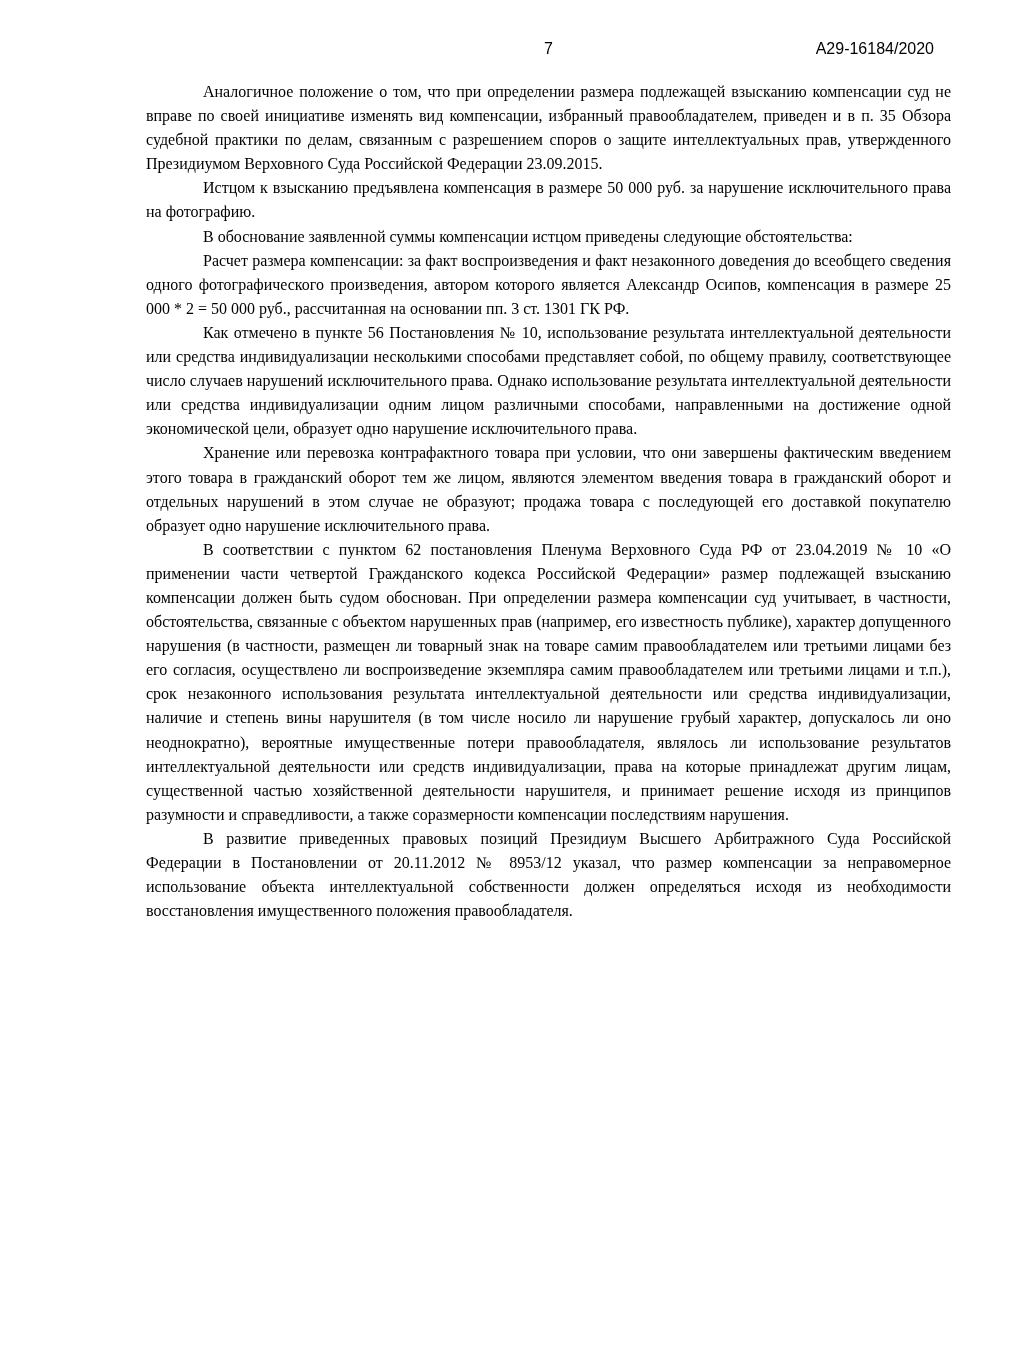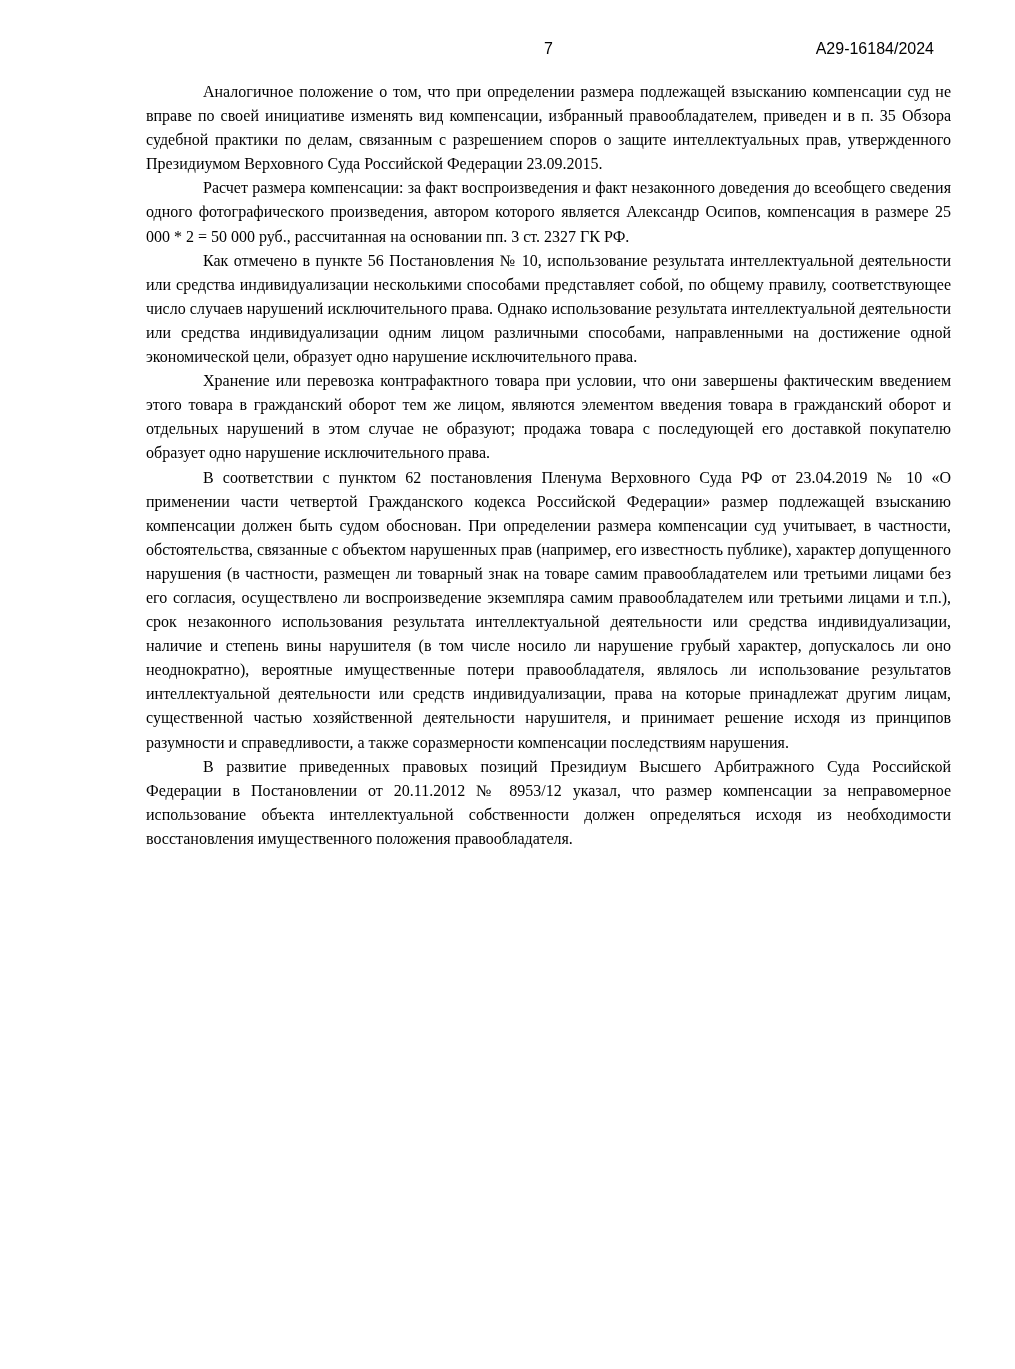--- a/index.html
+++ b/index.html
@@ -59,26 +59,28 @@
     }
   </style>
 </head>
 <body>
 
 <div class="page">
   <div class="content">
 
     <div class="header-row">
       <span class="page-number">7</span>
-      <span class="case-number">А29-16184/2024</span>
+      <span class="case-number">А29-16184/2020</span>
     </div>
 
     <div class="doc-body">
       <p>Аналогичное положение о том, что при определении размера подлежащей взысканию компенсации суд не вправе по своей инициативе изменять вид компенсации, избранный правообладателем, приведен и в п. 35 Обзора судебной практики по делам, связанным с разрешением споров о защите интеллектуальных прав, утвержденного Президиумом Верховного Суда Российской Федерации 23.09.2015.</p>
-      <p>Расчет размера компенсации: за факт воспроизведения и факт незаконного доведения до всеобщего сведения одного фотографического произведения, автором которого является Александр Осипов, компенсация в размере 25 000 * 2 = 50 000 руб., рассчитанная на основании пп. 3 ст. 2327 ГК РФ.</p>
+      <p>Истцом к взысканию предъявлена компенсация в размере 50 000 руб. за нарушение исключительного права на фотографию.</p>
+      <p>В обоснование заявленной суммы компенсации истцом приведены следующие обстоятельства:</p>
+      <p>Расчет размера компенсации: за факт воспроизведения и факт незаконного доведения до всеобщего сведения одного фотографического произведения, автором которого является Александр Осипов, компенсация в размере 25 000 * 2 = 50 000 руб., рассчитанная на основании пп. 3 ст. 1301 ГК РФ.</p>
       <p>Как отмечено в пункте 56 Постановления № 10, использование результата интеллектуальной деятельности или средства индивидуализации несколькими способами представляет собой, по общему правилу, соответствующее число случаев нарушений исключительного права. Однако использование результата интеллектуальной деятельности или средства индивидуализации одним лицом различными способами, направленными на достижение одной экономической цели, образует одно нарушение исключительного права.</p>
       <p>Хранение или перевозка контрафактного товара при условии, что они завершены фактическим введением этого товара в гражданский оборот тем же лицом, являются элементом введения товара в гражданский оборот и отдельных нарушений в этом случае не образуют; продажа товара с последующей его доставкой покупателю образует одно нарушение исключительного права.</p>
       <p>В соответствии с пунктом 62 постановления Пленума Верховного Суда РФ от 23.04.2019 № 10 «О применении части четвертой Гражданского кодекса Российской Федерации» размер подлежащей взысканию компенсации должен быть судом обоснован. При определении размера компенсации суд учитывает, в частности, обстоятельства, связанные с объектом нарушенных прав (например, его известность публике), характер допущенного нарушения (в частности, размещен ли товарный знак на товаре самим правообладателем или третьими лицами без его согласия, осуществлено ли воспроизведение экземпляра самим правообладателем или третьими лицами и т.п.), срок незаконного использования результата интеллектуальной деятельности или средства индивидуализации, наличие и степень вины нарушителя (в том числе носило ли нарушение грубый характер, допускалось ли оно неоднократно), вероятные имущественные потери правообладателя, являлось ли использование результатов интеллектуальной деятельности или средств индивидуализации, права на которые принадлежат другим лицам, существенной частью хозяйственной деятельности нарушителя, и принимает решение исходя из принципов разумности и справедливости, а также соразмерности компенсации последствиям нарушения.</p>
       <p>В развитие приведенных правовых позиций Президиум Высшего Арбитражного Суда Российской Федерации в Постановлении от 20.11.2012 № 8953/12 указал, что размер компенсации за неправомерное использование объекта интеллектуальной собственности должен определяться исходя из необходимости восстановления имущественного положения правообладателя.</p>
     </div>
 
   </div>
 </div>
 
 </body></html>

